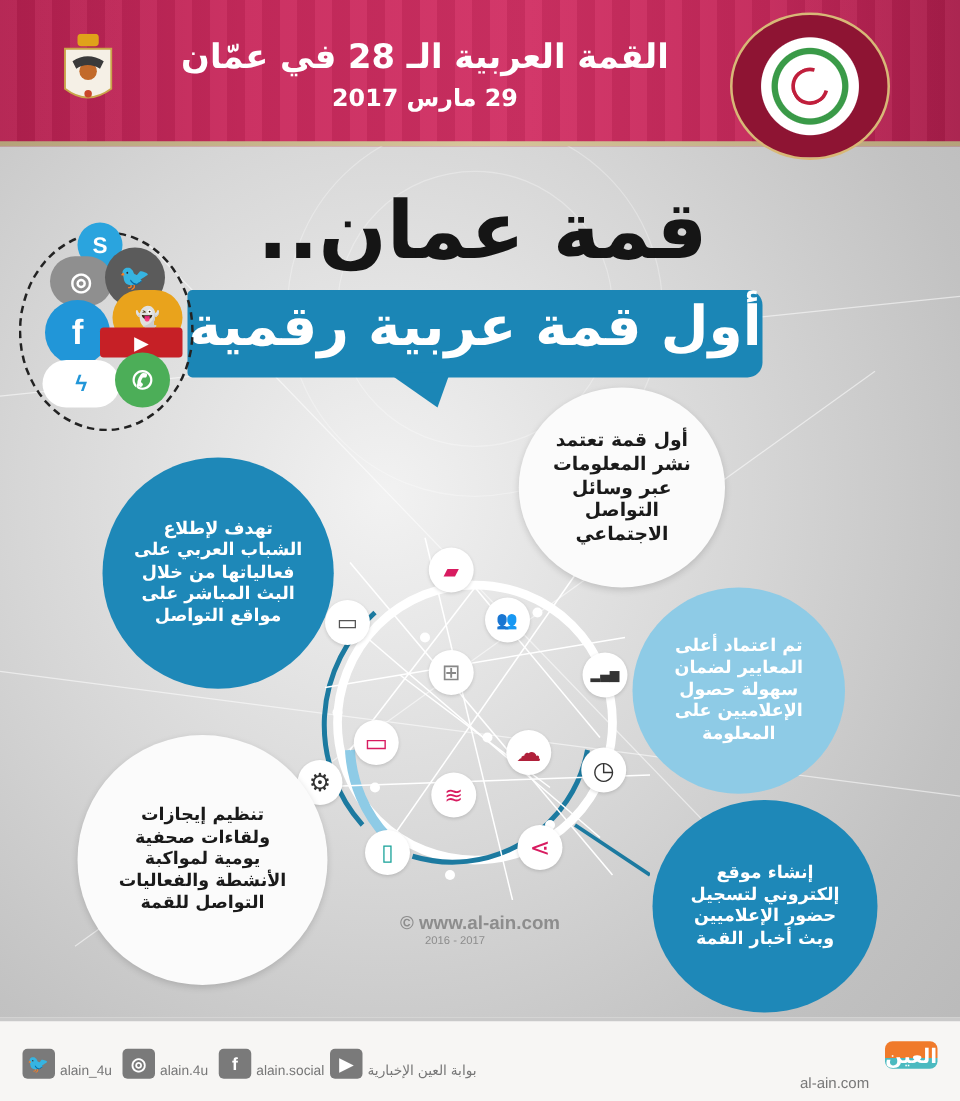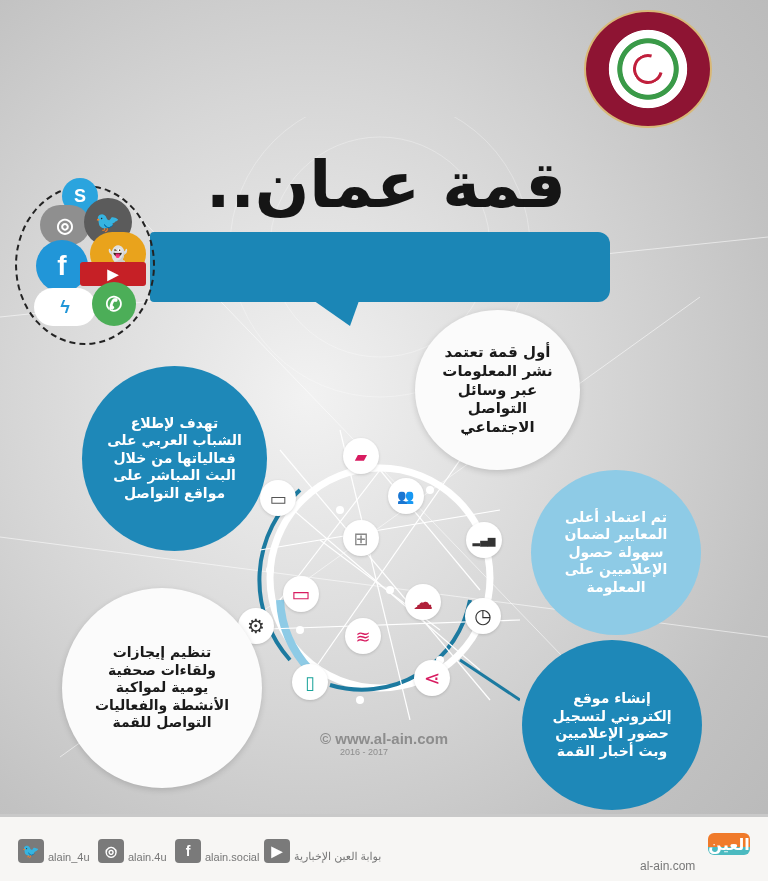--- a/index.html
+++ b/index.html
@@ -129,38 +129,53 @@
     .alain-url {
       position: absolute; left: 640px; top: 42px; color: #777; font-size: 12px;
       font-family: "Liberation Sans", sans-serif;
     }
   </style>
 </head>
 <body>
 
 <div class="canvas">
 
+  <div class="header">
+    <div class="jordan-emblem">
+      <svg width="45" height="60" viewBox="0 0 45 60">
+        <rect x="14" y="0" width="17" height="10" rx="3" fill="#e0a21a"></rect>
+        <path d="M4 12 H41 V44 Q22 58 4 44 Z" fill="#f5f0e6" stroke="#c9a54a" stroke-width="1.5"></path>
+        <circle cx="22.5" cy="30" r="7" fill="#c26a2a"></circle>
+        <path d="M10 22 Q22 14 35 22 L32 28 Q22 22 13 28 Z" fill="#3a3a3a"></path>
+        <circle cx="22.5" cy="48" r="3" fill="#c9472a"></circle>
+      </svg>
+    </div>
+    <div class="header-title">القمة العربية الـ 28  في عمّان</div>
+    <div class="header-date">29 مارس 2017</div>
+    <div class="header-strip"></div>
+  </div>
   <div class="summit-seal">
     <div class="seal-crescent"></div>
   </div>
 
   <svg style="position:absolute;left:0;top:117px;" width="768" height="697">
     <g stroke="#ffffff" stroke-opacity="0.55" stroke-width="1" fill="none">
       <line x1="0" y1="200" x2="768" y2="120"></line>
       <line x1="60" y1="640" x2="700" y2="180"></line>
       <line x1="120" y1="80" x2="640" y2="620"></line>
       <line x1="0" y1="420" x2="768" y2="520"></line>
       <circle cx="380" cy="130" r="150" stroke-opacity="0.3"></circle>
       <circle cx="380" cy="130" r="110" stroke-opacity="0.3"></circle>
     </g>
   </svg>
 
   <div class="main-title">قمة عمان..</div>
   <div class="banner"></div>
   <div class="banner-tail"></div>
+  <div class="banner-text">أول قمة عربية رقمية</div>
 
   <div class="social-orbit"></div>
   <div class="social-bubble" style="left:62px;top:178px;width:36px;height:36px;background:#2aa4de;font-size:18px;">S</div>
   <div class="social-bubble" style="left:40px;top:205px;width:50px;height:40px;background:#8f8f8f;border-radius:20px;font-size:20px;">◎</div>
   <div class="social-bubble" style="left:84px;top:198px;width:48px;height:48px;background:#5b5b5b;font-size:20px;">🐦</div>
   <div class="social-bubble" style="left:90px;top:232px;width:56px;height:44px;background:#e9a31c;border-radius:22px;font-size:16px;">👻</div>
   <div class="social-bubble" style="left:36px;top:240px;width:52px;height:52px;background:#2196d8;font-size:28px;">f</div>
   <div class="social-bubble" style="left:80px;top:262px;width:66px;height:24px;background:#c62026;border-radius:3px;font-size:14px;">▶</div>
   <div class="social-bubble" style="left:34px;top:288px;width:62px;height:38px;background:#ffffff;border-radius:19px;color:#2196d8;font-size:18px;">ϟ</div>
   <div class="social-bubble" style="left:92px;top:282px;width:44px;height:44px;background:#4cae58;font-size:20px;">✆</div>
@@ -220,21 +235,21 @@
   <div class="info-circle c-blue" style="left:82px;top:366px;width:185px;height:185px;font-size:14px;">
     <div>
       <span>تهدف لإطلاع</span>
       <span>الشباب العربي على</span>
       <span>فعالياتها من خلال</span>
       <span>البث المباشر على</span>
       <span>مواقع التواصل</span>
     </div>
   </div>
 
-  <div class="info-circle c-lightblue" style="left:531px;top:470px;width:170px;height:165px;font-size:14px;text-align:center;">
+  <div class="info-circle c-lightblue" style="left:506px;top:470px;width:170px;height:165px;font-size:14px;text-align:center;">
     <div>
       <span>تم اعتماد أعلى</span>
       <span>المعايير لضمان</span>
       <span>سهولة حصول</span>
       <span>الإعلاميين على</span>
       <span>المعلومة</span>
     </div>
   </div>
 
   <div class="info-circle c-white" style="left:62px;top:588px;width:200px;height:200px;font-size:14px;">

